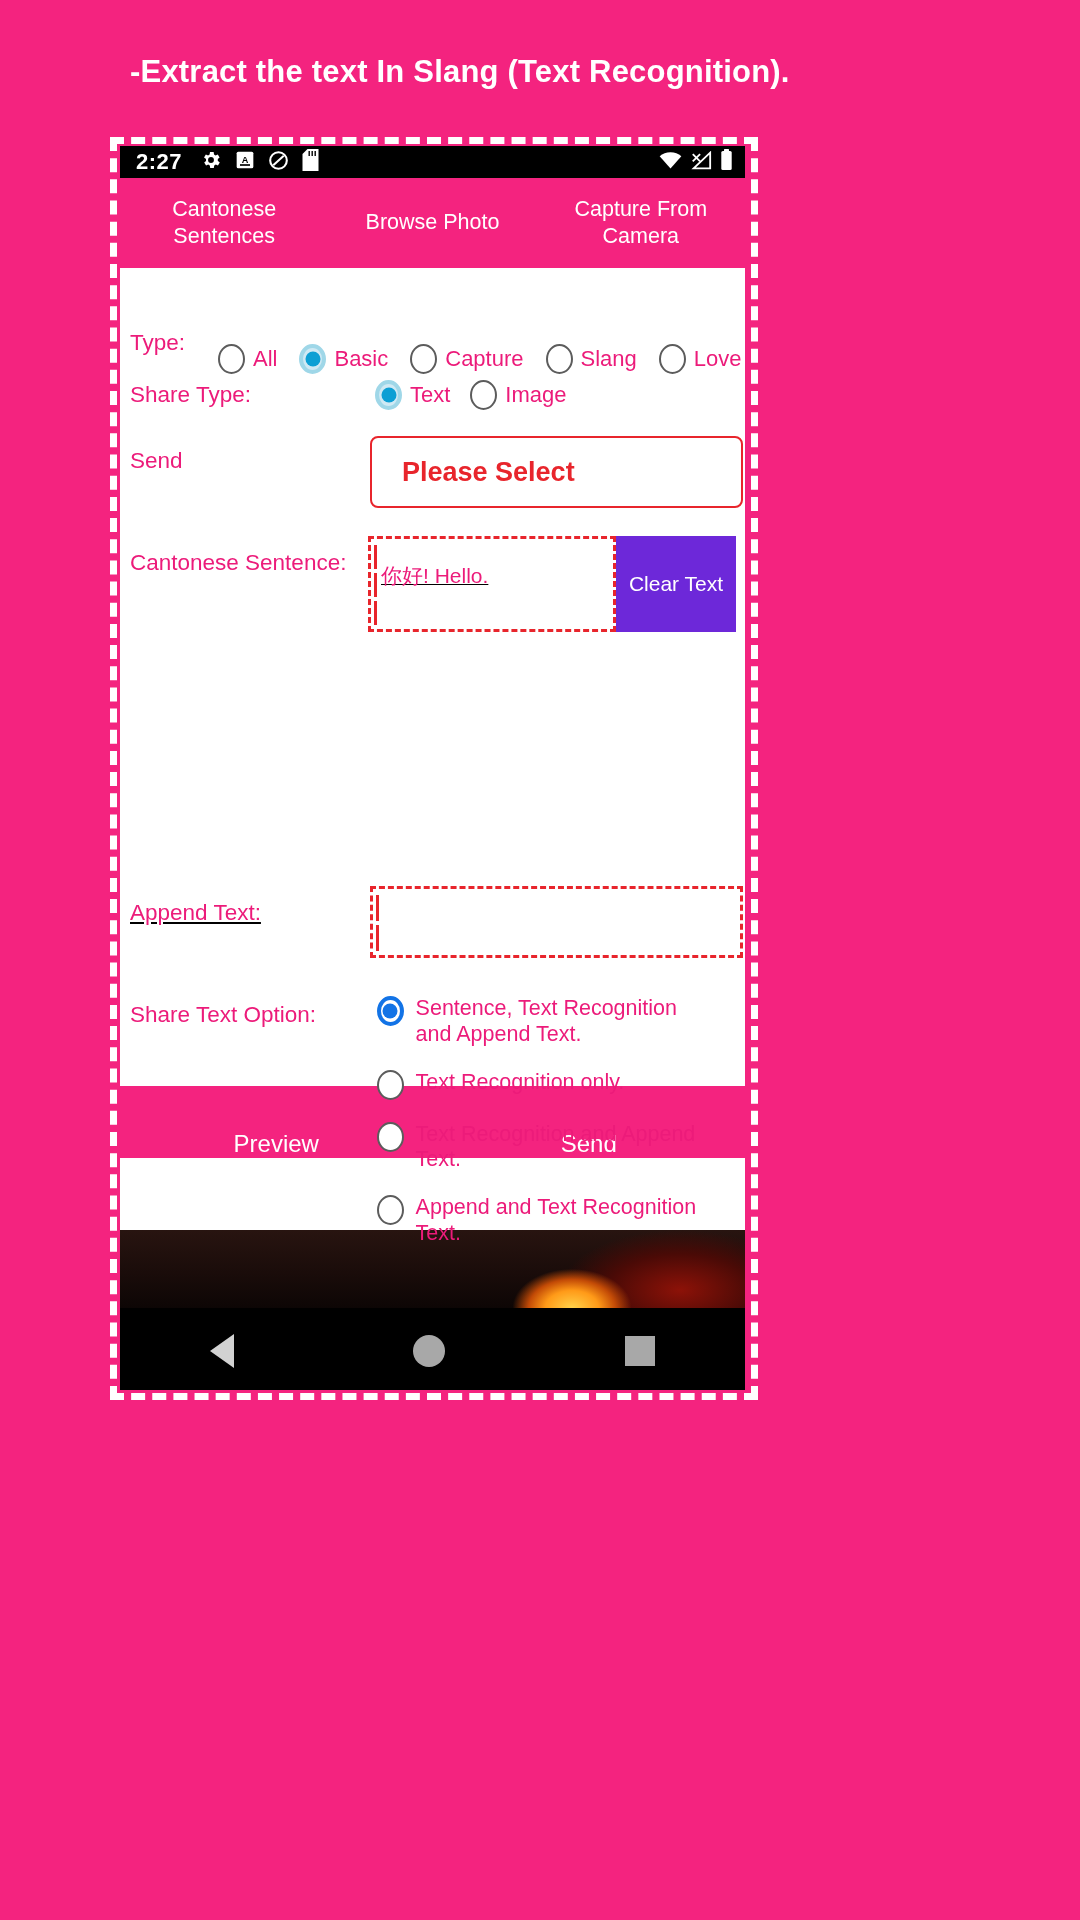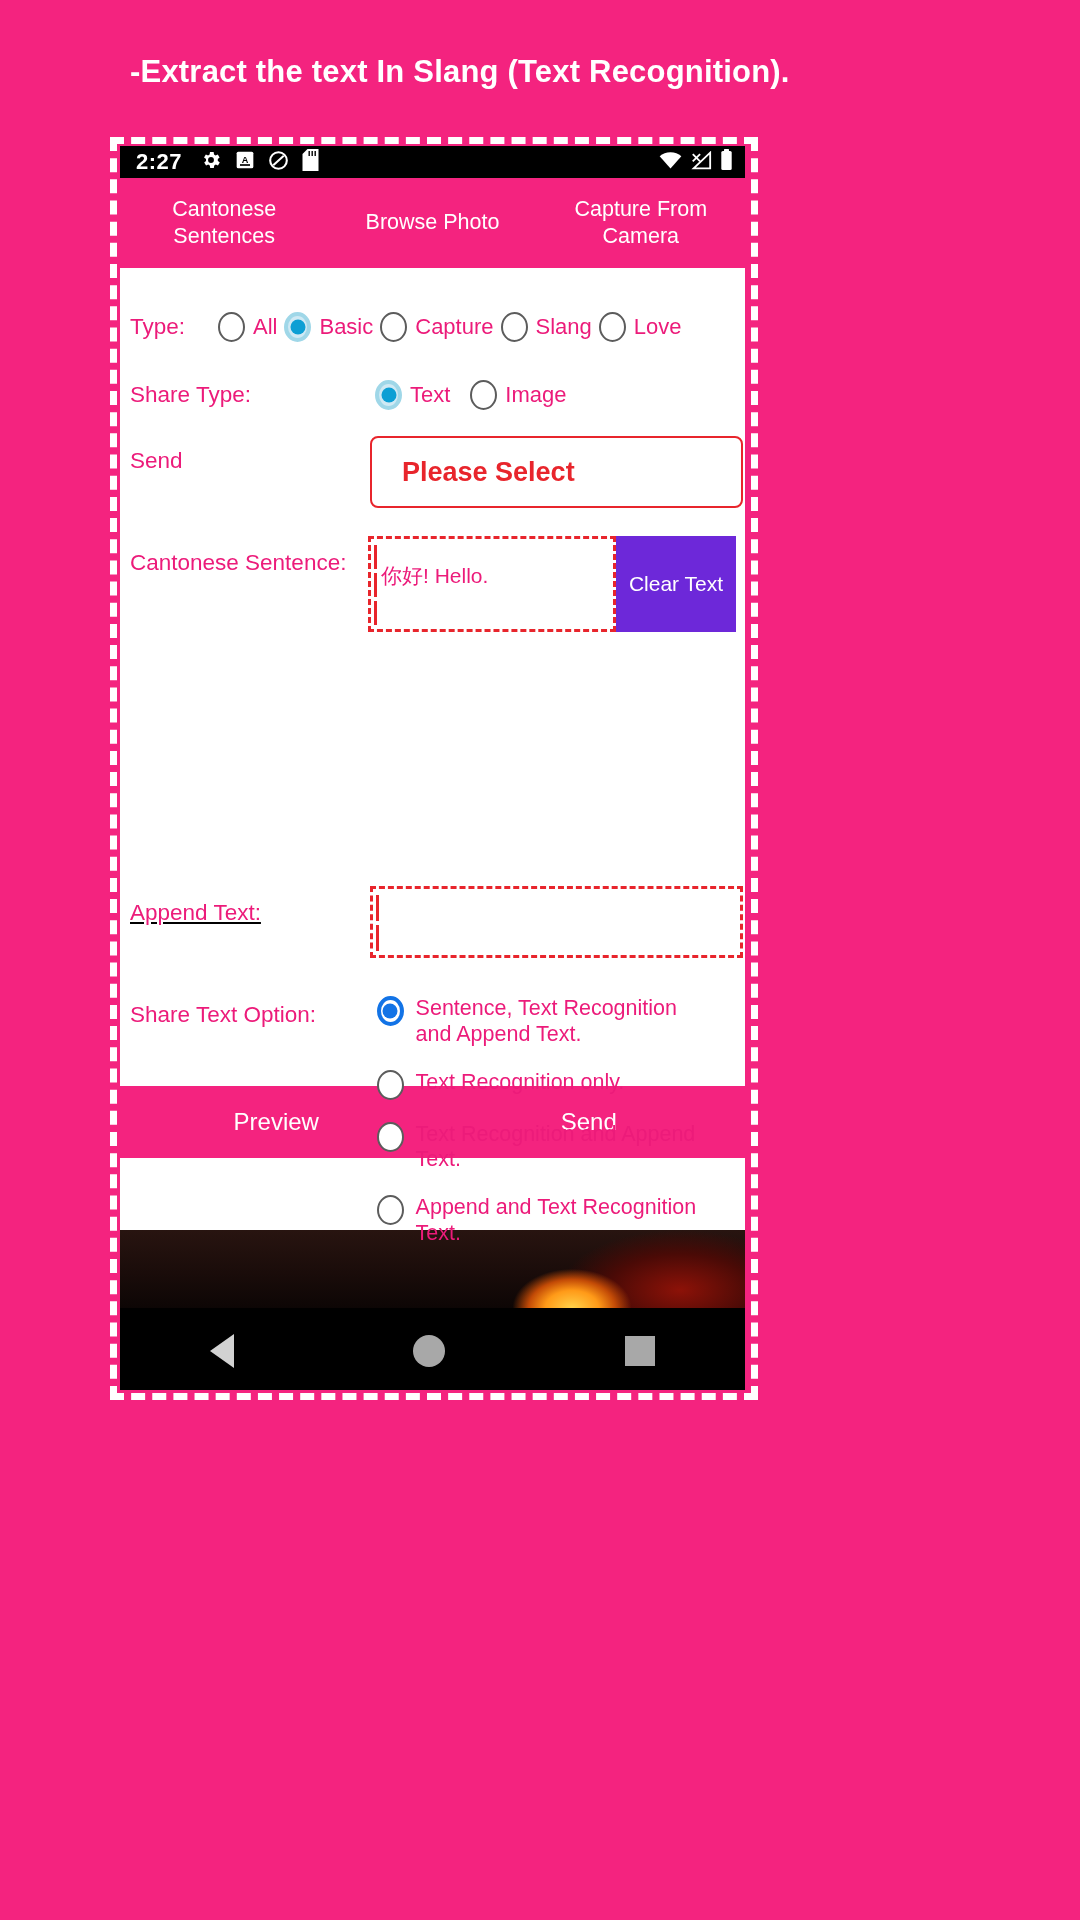--- a/index.html
+++ b/index.html
@@ -123,21 +123,21 @@
   }
   .radio-opt { display: flex; align-items: center; gap: 8px; }
   .radio-opt .rlabel { color: #ec1b7a; font-size: 22px; white-space: nowrap; }
 
   
   .row-type {
     position: absolute; left: 0; top: 44px; width: 100%;
     display: flex; align-items: center;
   }
   .row-type .label { width: 98px; }
-  .type-opts { display: flex; align-items: center; gap: 7px; }
+  .type-opts { display: flex; align-items: center; gap: 22px; margin-top: 32px; }
 
   
   .row-sharetype {
     position: absolute; left: 0; top: 112px; width: 100%;
     display: flex; align-items: center;
   }
   .row-sharetype .label { width: 255px; }
   .sharetype-opts { display: flex; align-items: center; gap: 20px; }
 
   
@@ -159,20 +159,21 @@
   .row-cant { position: absolute; left: 0; top: 268px; width: 100%; display: flex; }
   .row-cant .label { width: 248px; padding-top: 14px; }
   .dashed-input {
     border: 3px dashed #e8252c;
     background: #ffffff;
   }
   .cant-input {
     width: 248px; height: 96px;
     position: relative;
     padding: 26px 6px 0 10px;
+    text-decoration: underline;
   }
   .cant-text {
     color: #ec1b7a;
     font-size: 21px;
     line-height: 1;
   }
   .caret {
     position: absolute;
     left: 3px;
     width: 2.5px; background: #e8252c;
@@ -210,21 +211,21 @@
   .opt-list { display: flex; flex-direction: column; gap: 22px; padding-top: 10px; }
   .opt-item { display: flex; align-items: flex-start; gap: 12px; }
   .opt-item .rlabel {
     color: #ec1b7a; font-size: 21.5px; line-height: 1.2; white-space: pre-line;
   }
 
   
   .actionbar {
     height: 72px;
     background: #f4237f;
-    display: flex; align-items: center;
+    display: flex; align-items: flex-end;
   }
   .action-btn {
     flex: 1; text-align: center; color: #ffffff; font-size: 24px;
   }
 
   
   .white-gap { height: 72px; background: #ffffff; }
   .photo {
     height: 78px;
     background:

